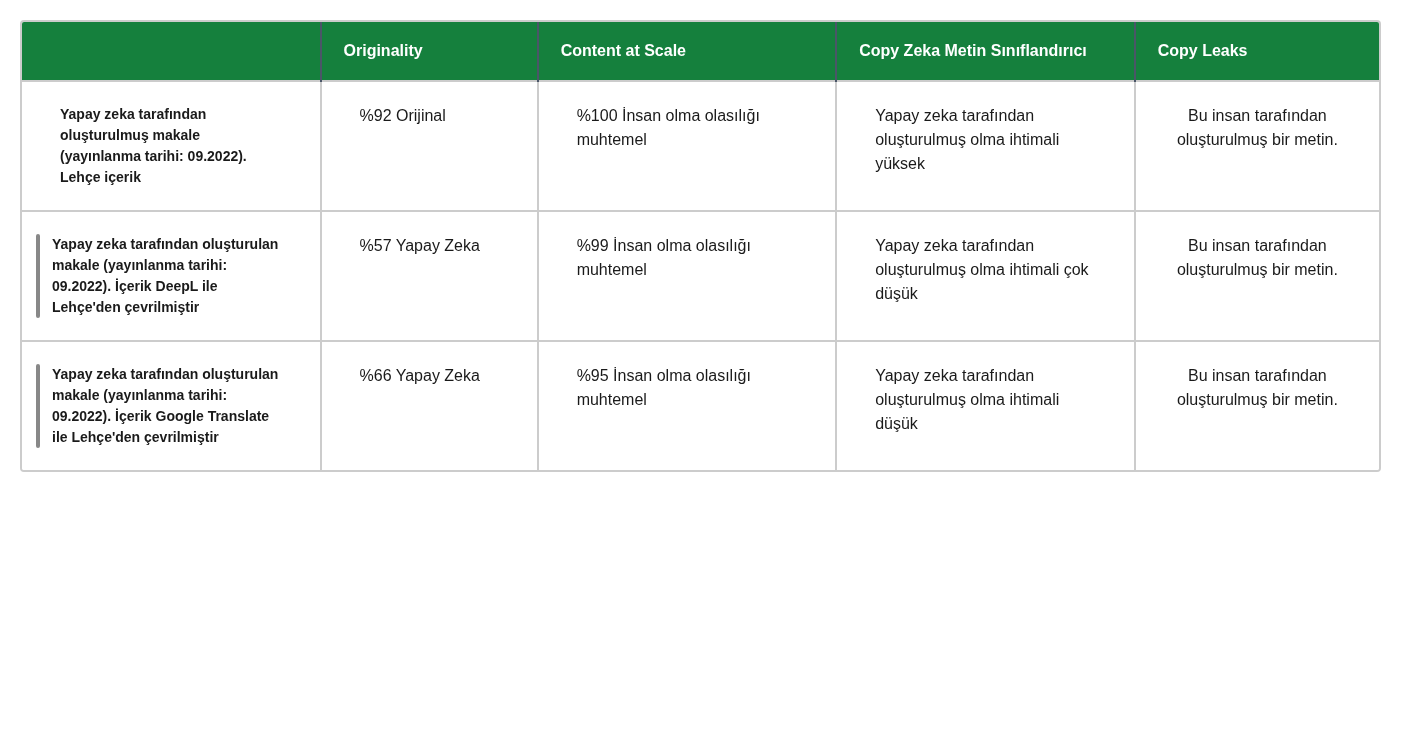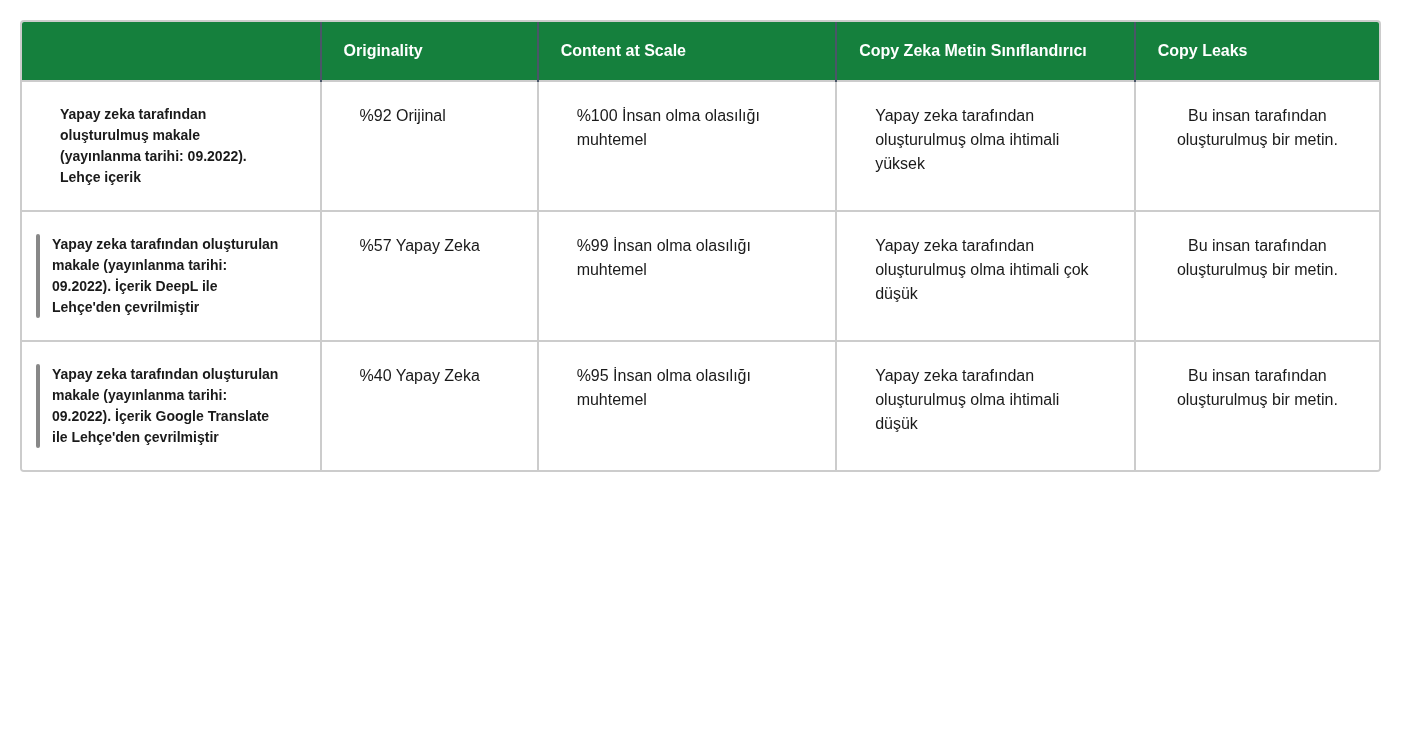--- a/index.html
+++ b/index.html
@@ -181,21 +181,21 @@
           <span class="cell-value">Bu insan tarafından oluşturulmuş bir metin.</span>
         </td>
       </tr>
 
       <tr>
         <td class="row-with-bar">
           <div class="left-bar"></div>
           <span class="row-title">Yapay zeka tarafından oluşturulan makale (yayınlanma tarihi: 09.2022). İçerik Google Translate ile Lehçe'den çevrilmiştir</span>
         </td>
         <td>
-          <span class="cell-value">%40 Yapay Zeka</span>
+          <span class="cell-value">%66 Yapay Zeka</span>
         </td>
         <td>
           <span class="cell-value">%95 İnsan olma olasılığı muhtemel</span>
         </td>
         <td>
           <span class="cell-value">Yapay zeka tarafından oluşturulmuş olma ihtimali düşük</span>
         </td>
         <td>
           <span class="cell-value">Bu insan tarafından oluşturulmuş bir metin.</span>
         </td>

